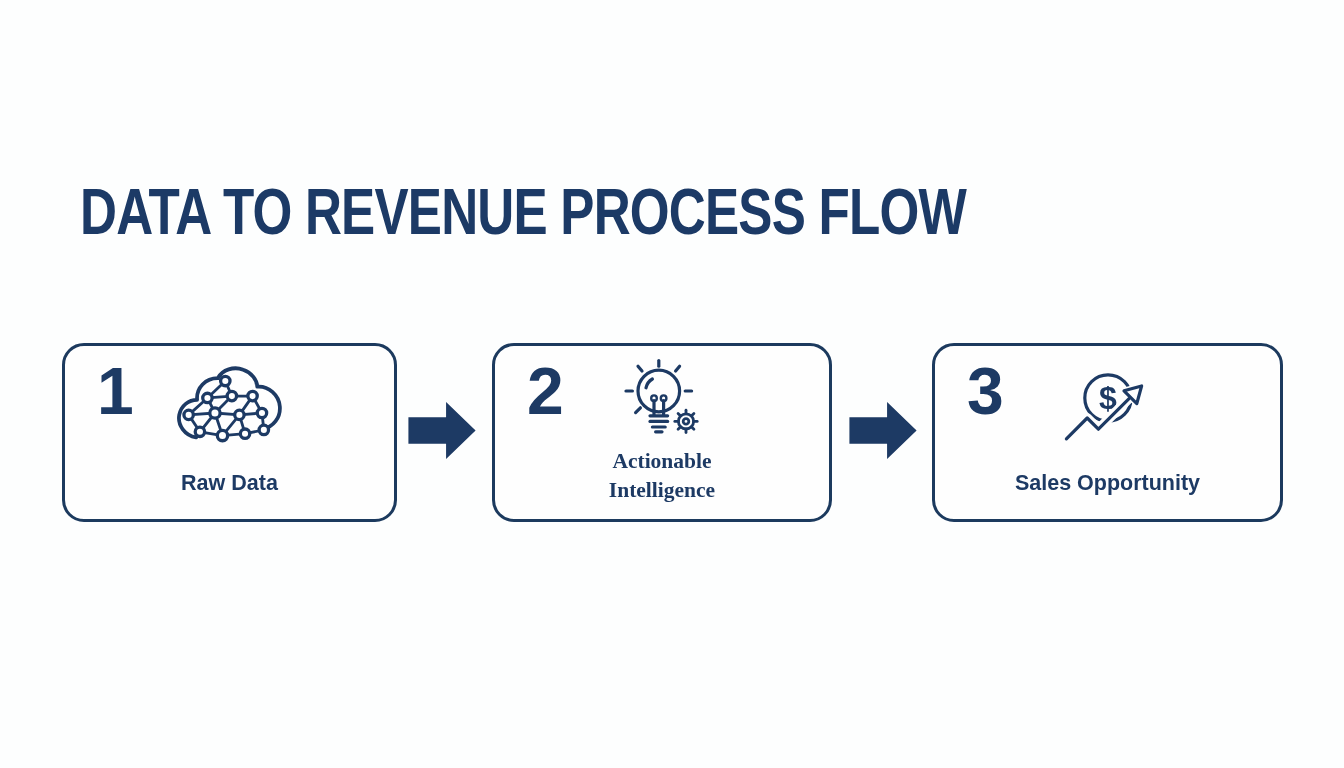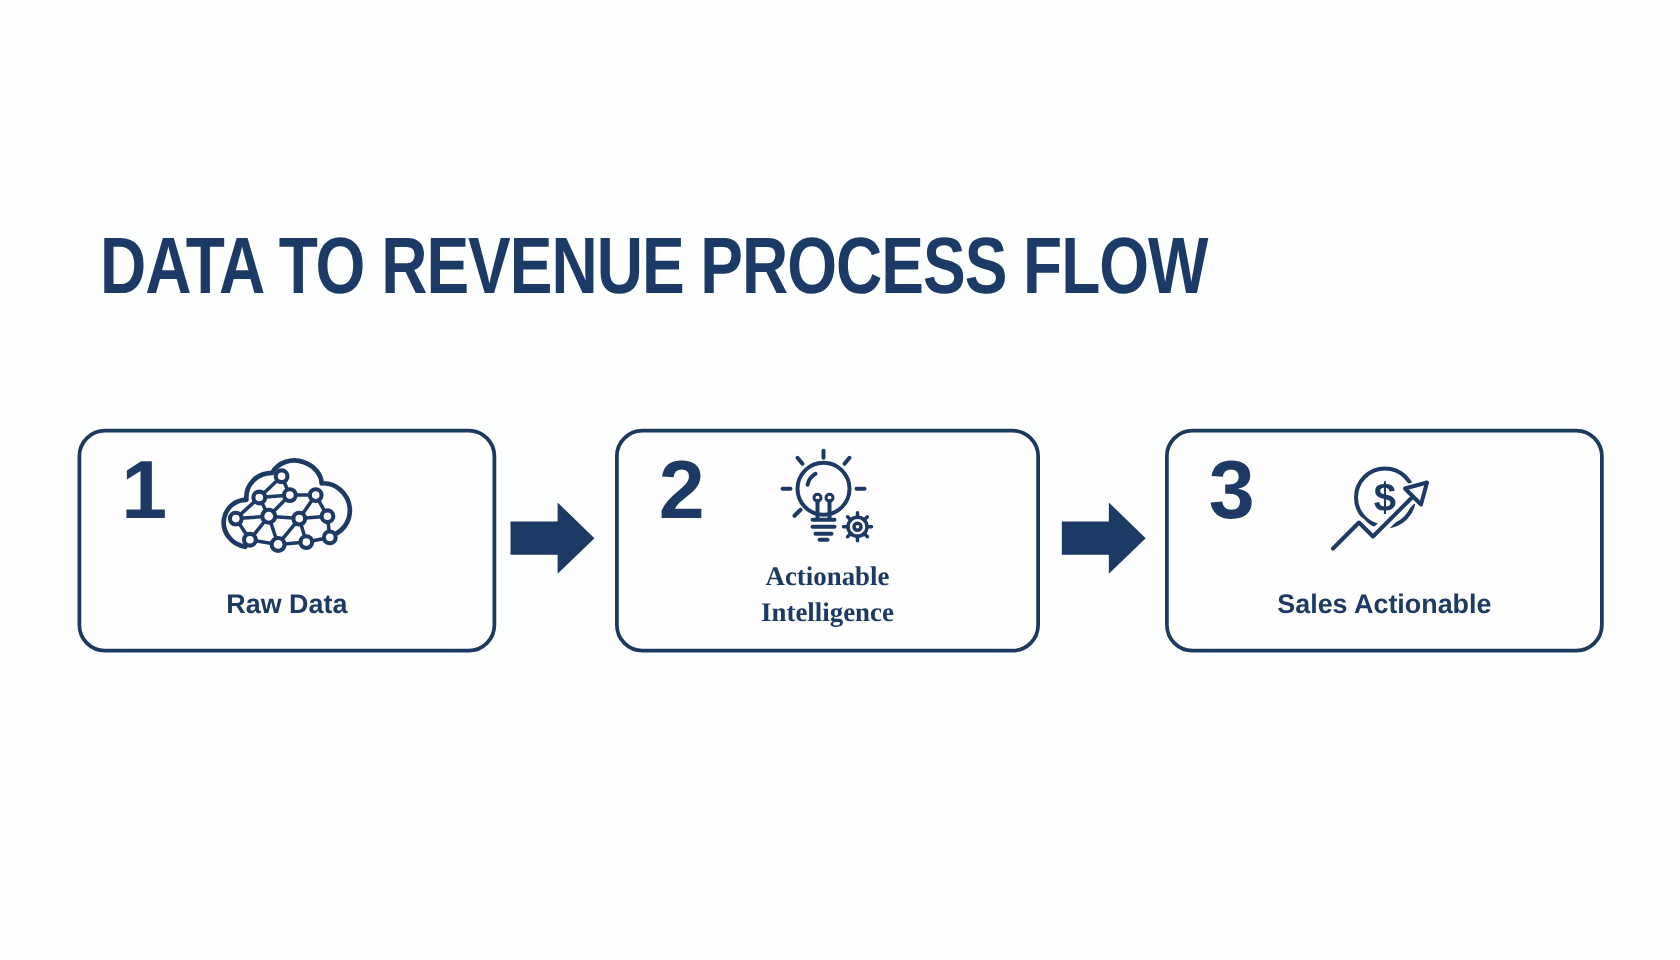--- a/index.html
+++ b/index.html
@@ -195,16 +195,16 @@
     <span class="step-icon icon-coin">
       <svg viewBox="0 0 120 100" fill="none" stroke-linecap="round" stroke-linejoin="round">
         <circle cx="60" cy="35" r="29" stroke="#1d3a64" stroke-width="4"></circle>
         <text x="60" y="49" text-anchor="middle" fill="#1d3a64" stroke="none" font-family="Liberation Sans, sans-serif" font-size="40" font-weight="700">$</text>
         <polyline points="8,86 34,60 48,74 88,34" stroke="#fefefe" stroke-width="12"></polyline>
         <path d="M102,20 L96,42 L80,26 Z" fill="#fefefe" stroke="#fefefe" stroke-width="8"></path>
         <polyline points="8,86 34,60 48,74 86,36" stroke="#1d3a64" stroke-width="4"></polyline>
         <path d="M102,20 L96,42 L80,26 Z" fill="#fefefe" stroke="#1d3a64" stroke-width="4"></path>
       </svg>
     </span>
-    <div class="step-label">Sales Actionable</div>
+    <div class="step-label">Sales Opportunity</div>
   </div>
 
 </div>
 
 </body></html>

